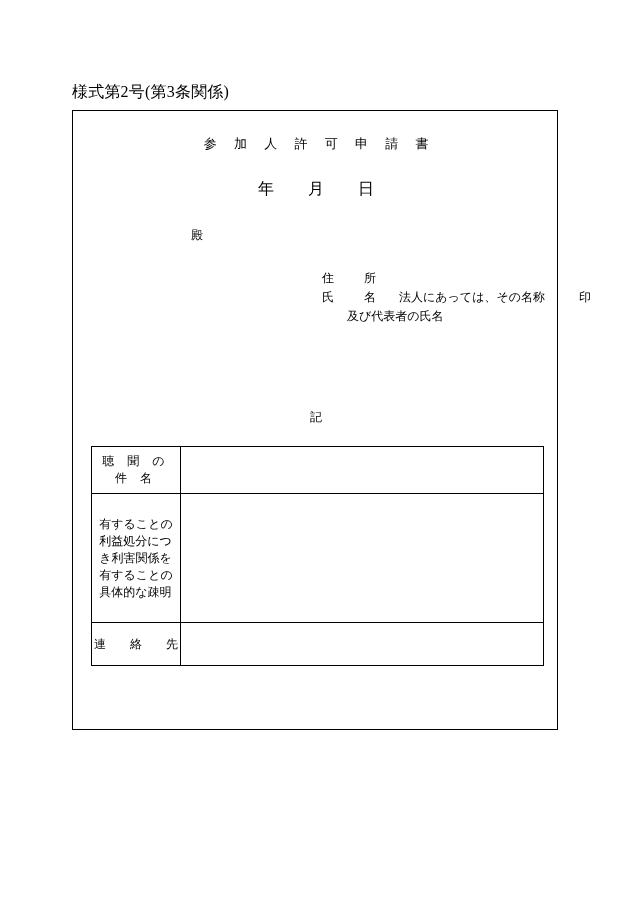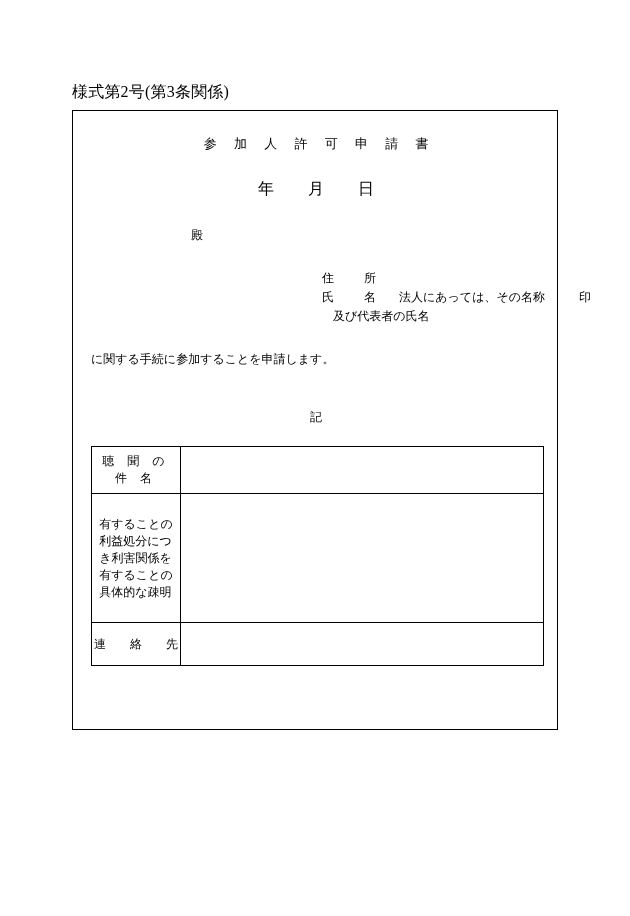--- a/index.html
+++ b/index.html
@@ -88,21 +88,21 @@
   .spacer-sm {
     display: inline-block;
     width: 14px;
   }
   .seal {
     display: inline-block;
     margin-left: 34px;
   }
   .indent-second {
     display: inline-block;
-    margin-left: 20px;
+    margin-left: 34px;
   }
   .statement {
     position: absolute;
     left: 18px;
     top: 238px;
     width: 452px;
     font-size: 12px;
     line-height: 21px;
   }
   .statement .row1 {
@@ -184,21 +184,20 @@
       </div>
       <div class="applicant-row">
         <span class="lbl-sp">氏　名</span><span class="spacer-sm"></span><span>法人にあっては、その名称</span><span class="seal">印</span>
       </div>
       <div class="applicant-row">
         <span class="indent-second">及び代表者の氏名</span>
       </div>
     </div>
 
     <div class="statement">
-      <div>に関する手続に参加することを申請します。</div>
     </div>
 
     <div class="ki">記</div>
 
     <table class="items">
       <tbody>
           <tr class="r1">
         <td class="label"><span class="sp">聴 聞 の 件 名</span></td>
         <td class="value"><span></span></td>
       </tr>

